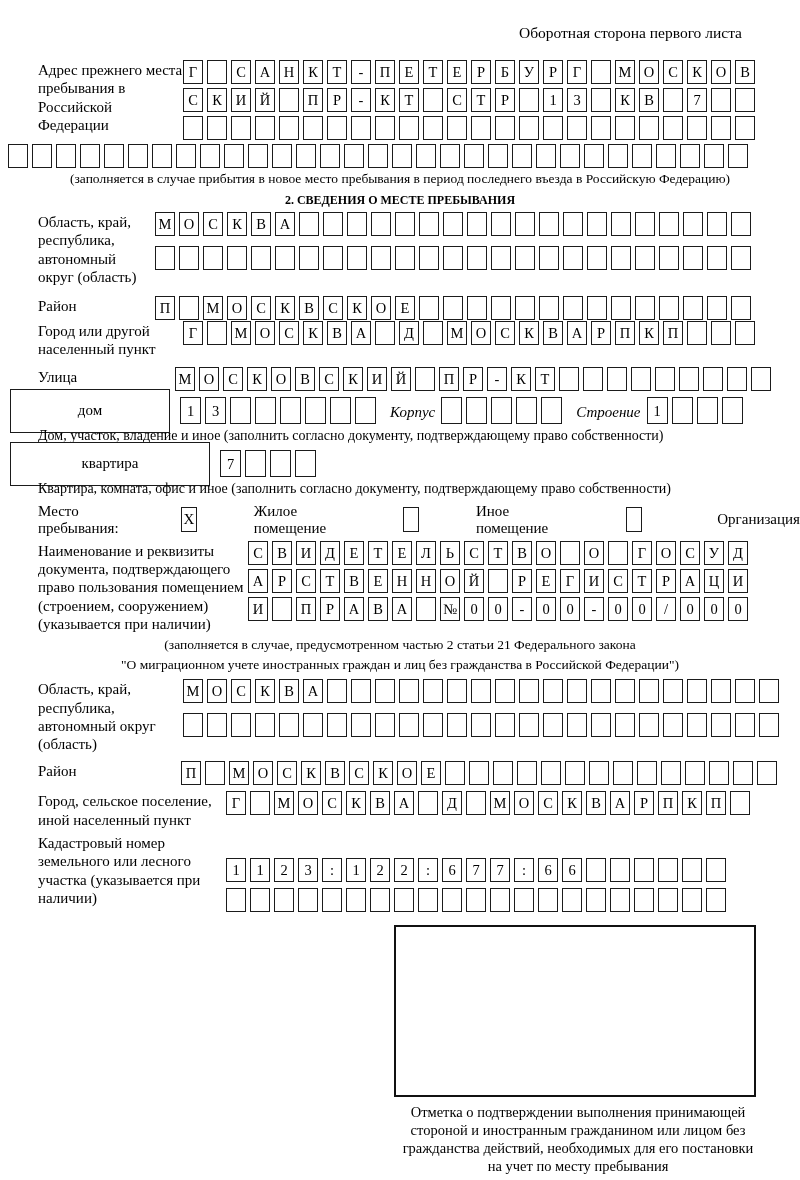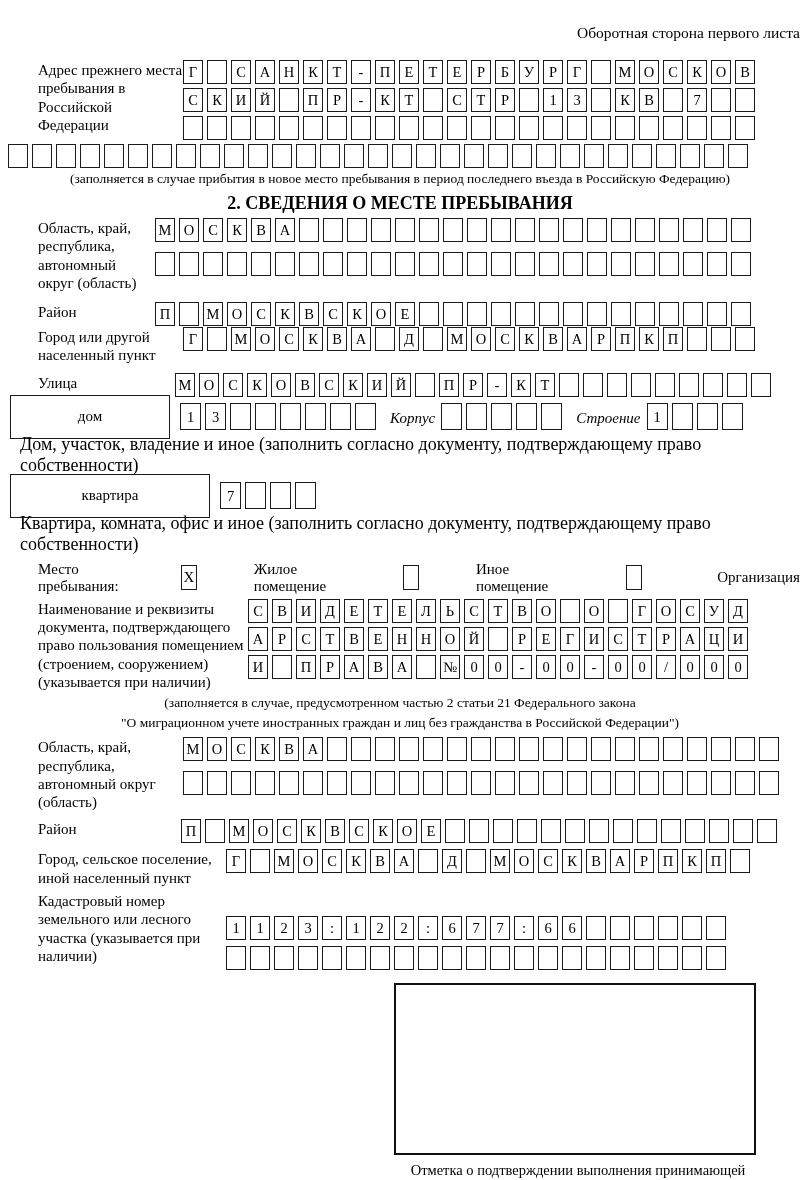--- a/index.html
+++ b/index.html
@@ -4,21 +4,21 @@
 <style>
   html,body{margin:0;padding:0;background:#fff;}
   .page{
     position:relative;
     width:800px;height:1180px;
     background:#ffffff;color:#000;
     font-family:"Liberation Serif","DejaVu Serif",serif;
     overflow:hidden;
   }
   .header-note{
-    padding-top:24px;
+    padding-top:24px;padding-right:58px;
     text-align:right;font-size:15.5px;
   }
   
   .boxrow{display:flex;}
   .cbox{
     box-sizing:border-box;
     width:20px;height:24px;
     border:1.6px solid #1b1b1b;
     margin-right:4px;
     display:inline-flex;align-items:center;justify-content:center;
@@ -28,22 +28,22 @@
   .rows .boxrow{margin-bottom:4px;}
   .field{display:flex;margin-left:38px;}
   .flabel{font-size:15px;line-height:1.22;padding-top:1px;}
   .w145{width:145px;flex:0 0 145px;}
   .w117{width:117px;flex:0 0 117px;}
   .w210{width:210px;flex:0 0 210px;}
   .w123{width:123px;flex:0 0 123px;}
   .w188{width:188px;flex:0 0 188px;}
   .fullrow{margin-left:8px;margin-top:0px;}
   .caption{font-size:13.5px;text-align:center;margin-top:3px;}
-  .caption-left{font-size:18px;margin-left:20px;margin-top:2px;}
-  .h2title{font-size:18px;font-weight:bold;text-align:center;margin-top:6px;}
+  .caption-left{font-size:14px;margin-left:38px;margin-top:2px;}
+  .h2title{font-size:12px;font-weight:bold;text-align:center;margin-top:6px;}
   .gap10{margin-bottom:10px !important;}
   .mt10{margin-top:10px;}
   .mt8{margin-top:8px;gap:20px;}
   .mt6{margin-top:6px;}
   .mt4{margin-top:4px;}
   .mt2{margin-top:2px;}
   .mt1{margin-top:1px;}
   
   .inline-row{display:flex;align-items:center;margin-left:10px;margin-top:5px;height:30px;}
   .labelbox{

